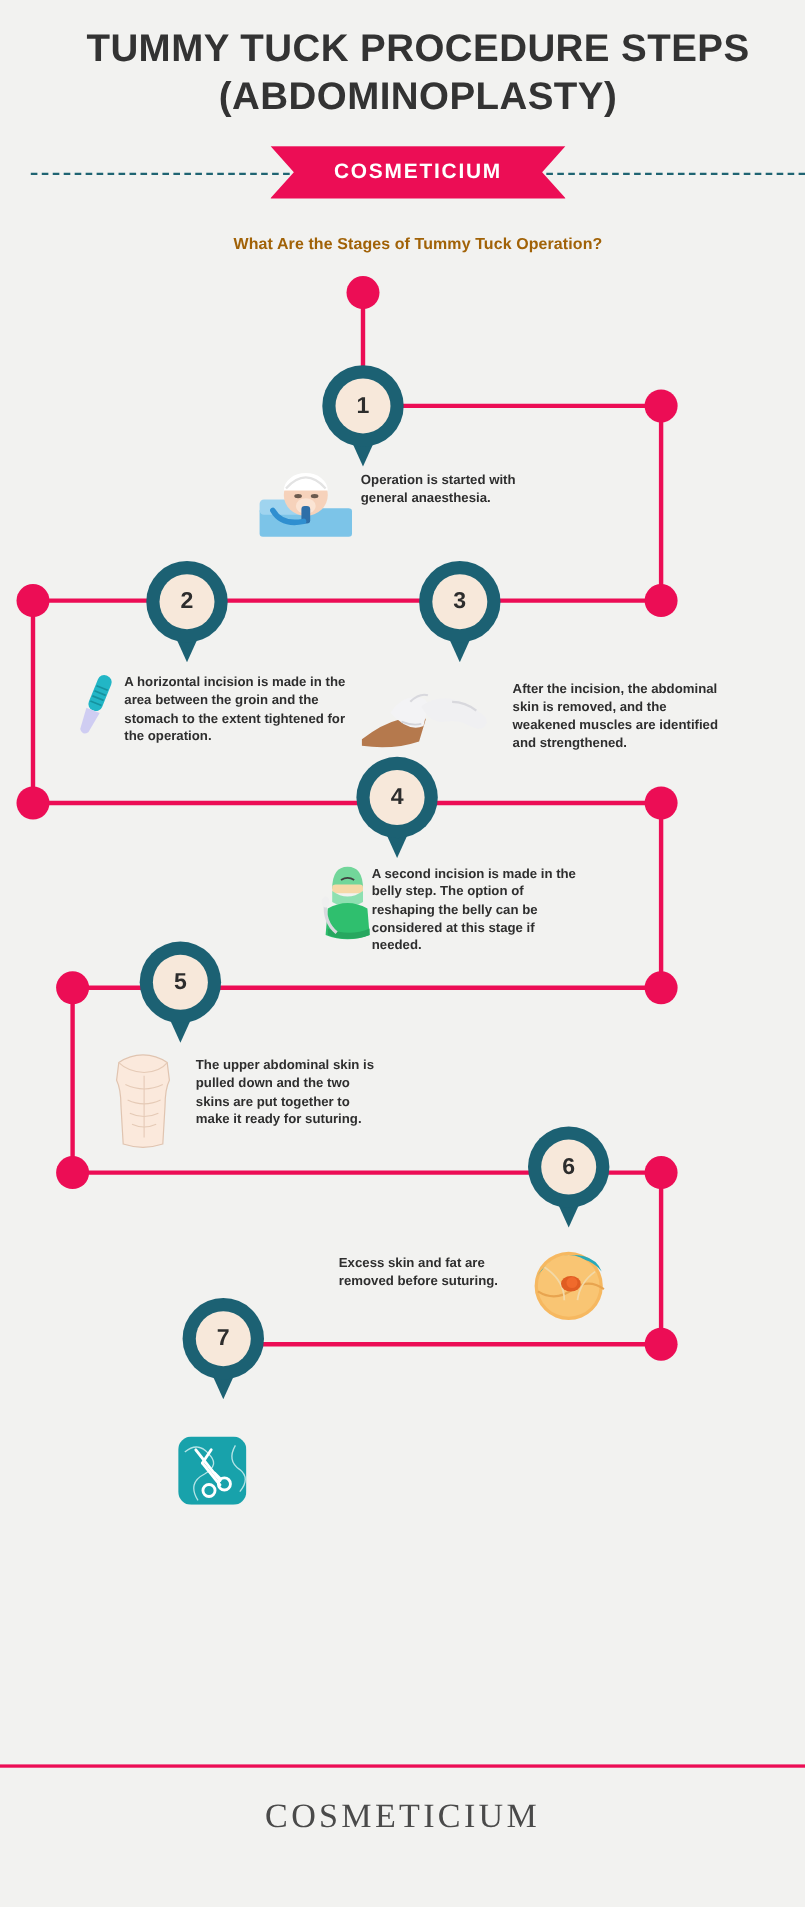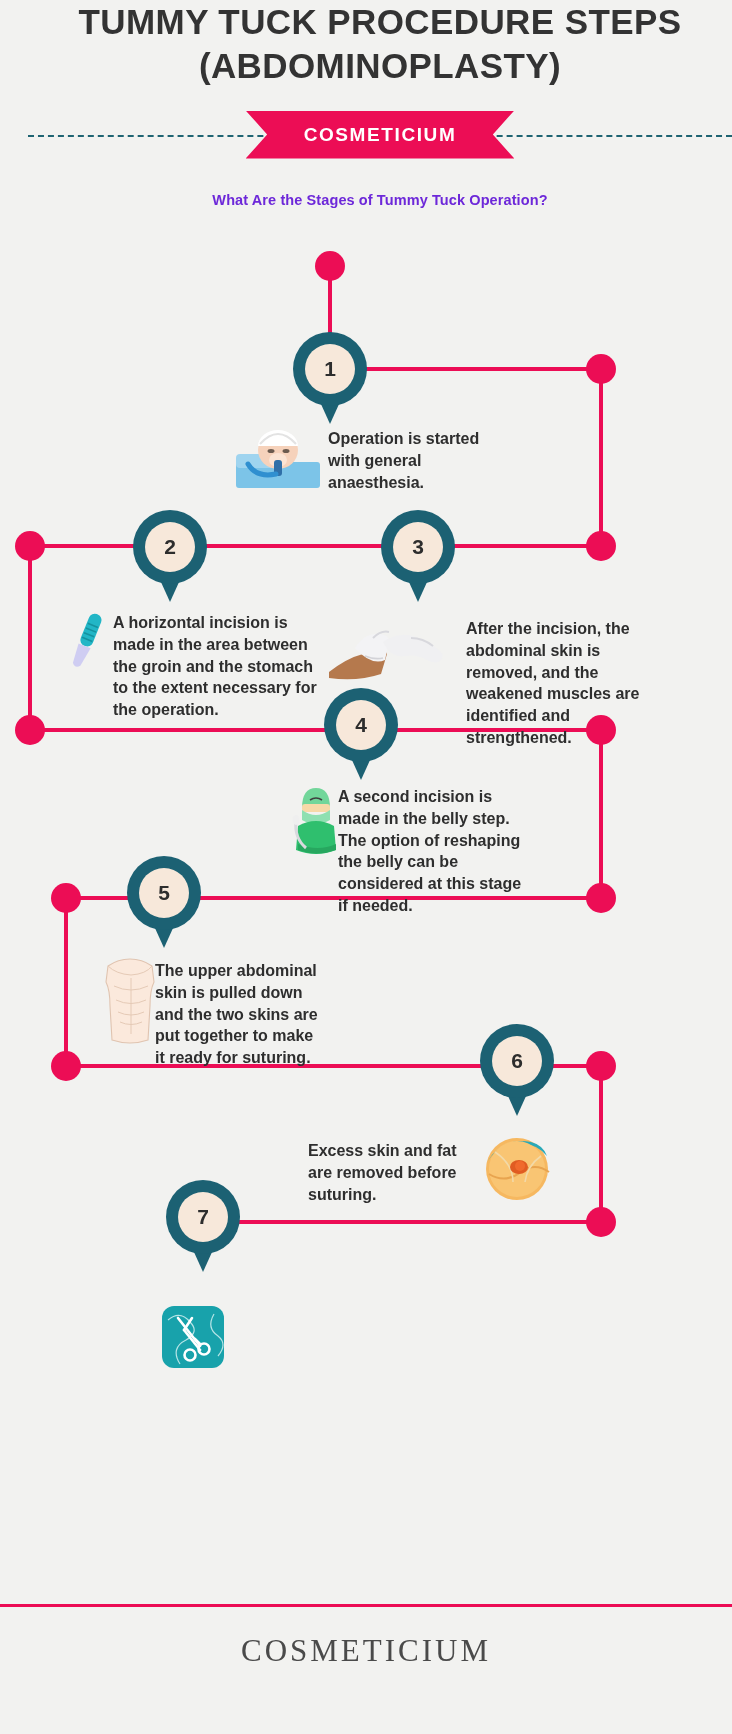--- a/index.html
+++ b/index.html
@@ -6,21 +6,21 @@
   html, body { background: #f2f2f0; }
   body {
     width: 732px; height: 1734px;
     position: relative;
     font-family: "Liberation Sans", sans-serif;
     color: #2f2f2f;
     overflow: hidden;
   }
 
   
-  .header { text-align: center; margin-left: 28px; }
+  .header { padding-top: 22px; text-align: center; margin-left: 28px; }
   .title {
     font-size: 35px; font-weight: bold; letter-spacing: 0.4px;
     line-height: 1.25; color: #333333; text-transform: uppercase;
     padding: 0 40px;
   }
 
   .ribbon-row {
     position: relative; height: 62px; margin-top: 16px;
     display: flex; align-items: center; justify-content: center;
   }
@@ -31,21 +31,21 @@
   .ribbon {
     position: relative; z-index: 2;
     background: #ec0d55; color: #ffffff;
     font-size: 19px; font-weight: bold; letter-spacing: 1.6px;
     padding: 13px 58px;
     clip-path: polygon(0 0, 100% 0, 92% 50%, 100% 100%, 0 100%, 8% 50%);
   }
 
   .subtitle {
     margin-top: 26px; font-size: 14.5px; font-weight: bold;
-    color: #6d28d9; letter-spacing: 0.1px;
+    color: #a16207; letter-spacing: 0.1px;
   }
 
   
   .flow { position: absolute; left: 0; top: 236px; width: 732px; height: 1200px; }
   .flow svg { position: absolute; left: 0; top: 0; }
 
   
   .pin {
     position: absolute; width: 74px; height: 92px;
   }
@@ -64,21 +64,21 @@
   .pin .inner {
     position: absolute; left: 12px; top: 12px;
     width: 50px; height: 50px; border-radius: 50%;
     background: #f7e8da;
     display: flex; align-items: center; justify-content: center;
     font-size: 21px; font-weight: bold; color: #2d2d2d;
     z-index: 3;
   }
 
   
-  .blk { position: absolute; font-size: 16px; line-height: 1.36;
+  .blk { position: absolute; font-size: 12px; line-height: 1.36;
          font-weight: bold; color: #2e2e2e; }
   .blk.r { text-align: left; }
 
   
   .ico { position: absolute; }
 
   
   .footer {
     position: absolute; left: 0; right: 0; bottom: 0; height: 130px;
   }
@@ -186,21 +186,21 @@
         <g stroke="#15929f" stroke-width="1.6">
           <line x1="23" y1="16" x2="34" y2="16"></line>
           <line x1="23" y1="21" x2="34" y2="21"></line>
           <line x1="23" y1="26" x2="34" y2="26"></line>
           <line x1="23" y1="31" x2="34" y2="31"></line>
         </g>
         <path d="M22 38 h13 l-3 20 q-4 5 -8 0 z" fill="#cfcdf2"></path>
       </g>
     </svg>
   </div>
-  <div class="blk" style="left:113px; top:376px; width:210px;">A horizontal incision is made in the area between the groin and the stomach to the extent necessary for the operation.</div>
+  <div class="blk" style="left:113px; top:376px; width:210px;">A horizontal incision is made in the area between the groin and the stomach to the extent tightened for the operation.</div>
 
   <div class="pin" style="left:381px; top:274px;">
     <div class="tail"></div>
     <div class="bulb"></div>
     <div class="inner">3</div>
   </div>
   <div class="ico" style="left:327px; top:380px;">
     <svg width="122" height="70" viewBox="0 0 122 70">
       <path d="M2 56 q18 -14 34 -18 l14 -4 q8 -2 10 4 l-6 20 q-24 8 -52 4 z" fill="#b5794d"></path>
       <path d="M28 32 q10 -16 26 -14 q8 1 8 8 l-4 18 q-14 6 -30 -12 z" fill="#f3f3f5"></path>
@@ -244,21 +244,21 @@
       <g stroke="#e5cab6" stroke-width="1" fill="none">
         <line x1="31" y1="22" x2="31" y2="78"></line>
         <path d="M14 30 q17 8 34 0"></path>
         <path d="M16 44 q15 7 30 0"></path>
         <path d="M18 56 q13 6 26 0"></path>
         <path d="M20 66 q11 5 22 0"></path>
         <path d="M8 10 q8 8 23 9 q15 -1 21 -9"></path>
       </g>
     </svg>
   </div>
-  <div class="blk" style="left:155px; top:724px; width:170px;">The upper abdominal skin is pulled down and the two skins are put together to make it ready for suturing.</div>
+  <div class="blk" style="left:178px; top:724px; width:170px;">The upper abdominal skin is pulled down and the two skins are put together to make it ready for suturing.</div>
 
   <div class="pin" style="left:480px; top:788px;">
     <div class="tail"></div>
     <div class="bulb"></div>
     <div class="inner">6</div>
   </div>
   <div class="ico" style="left:483px; top:900px;">
     <svg width="68" height="66" viewBox="0 0 68 66">
       <circle cx="34" cy="33" r="31" fill="#f6b860"></circle>
       <path d="M4 26 q16 -26 44 -20 q12 3 16 14 q-12 -14 -30 -12 q-20 2 -30 18 z" fill="#29a9b8"></path>

